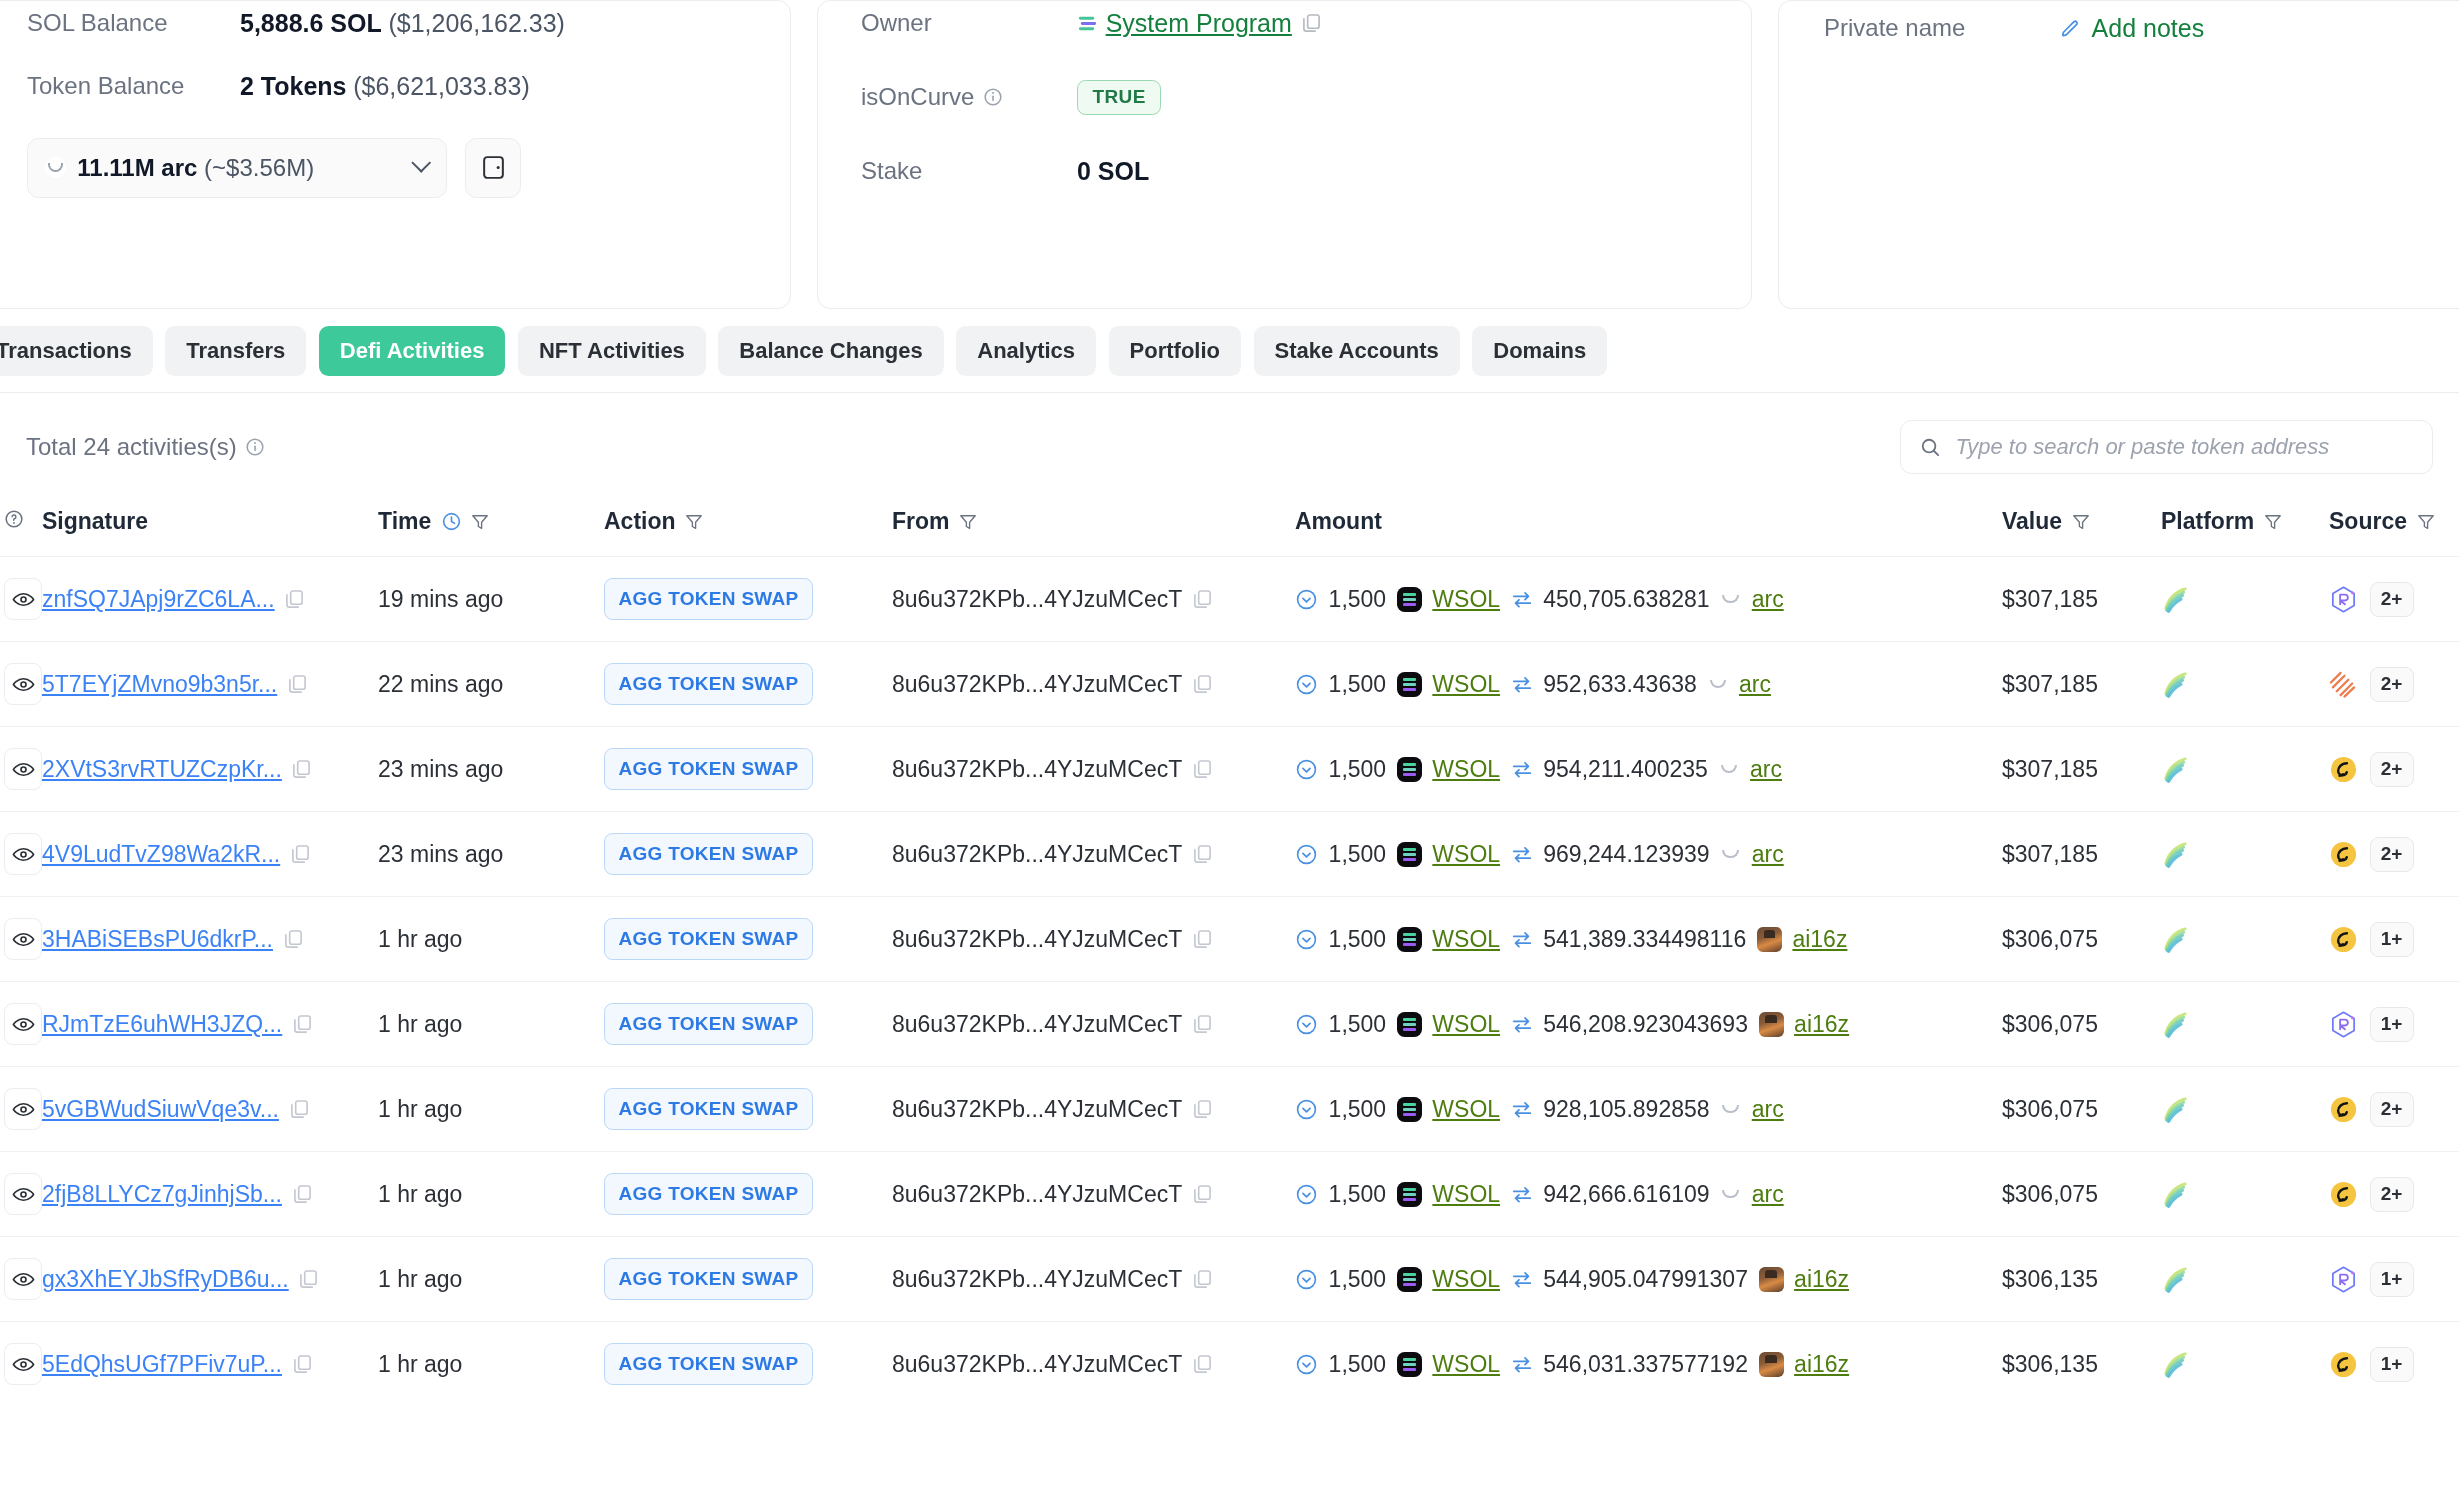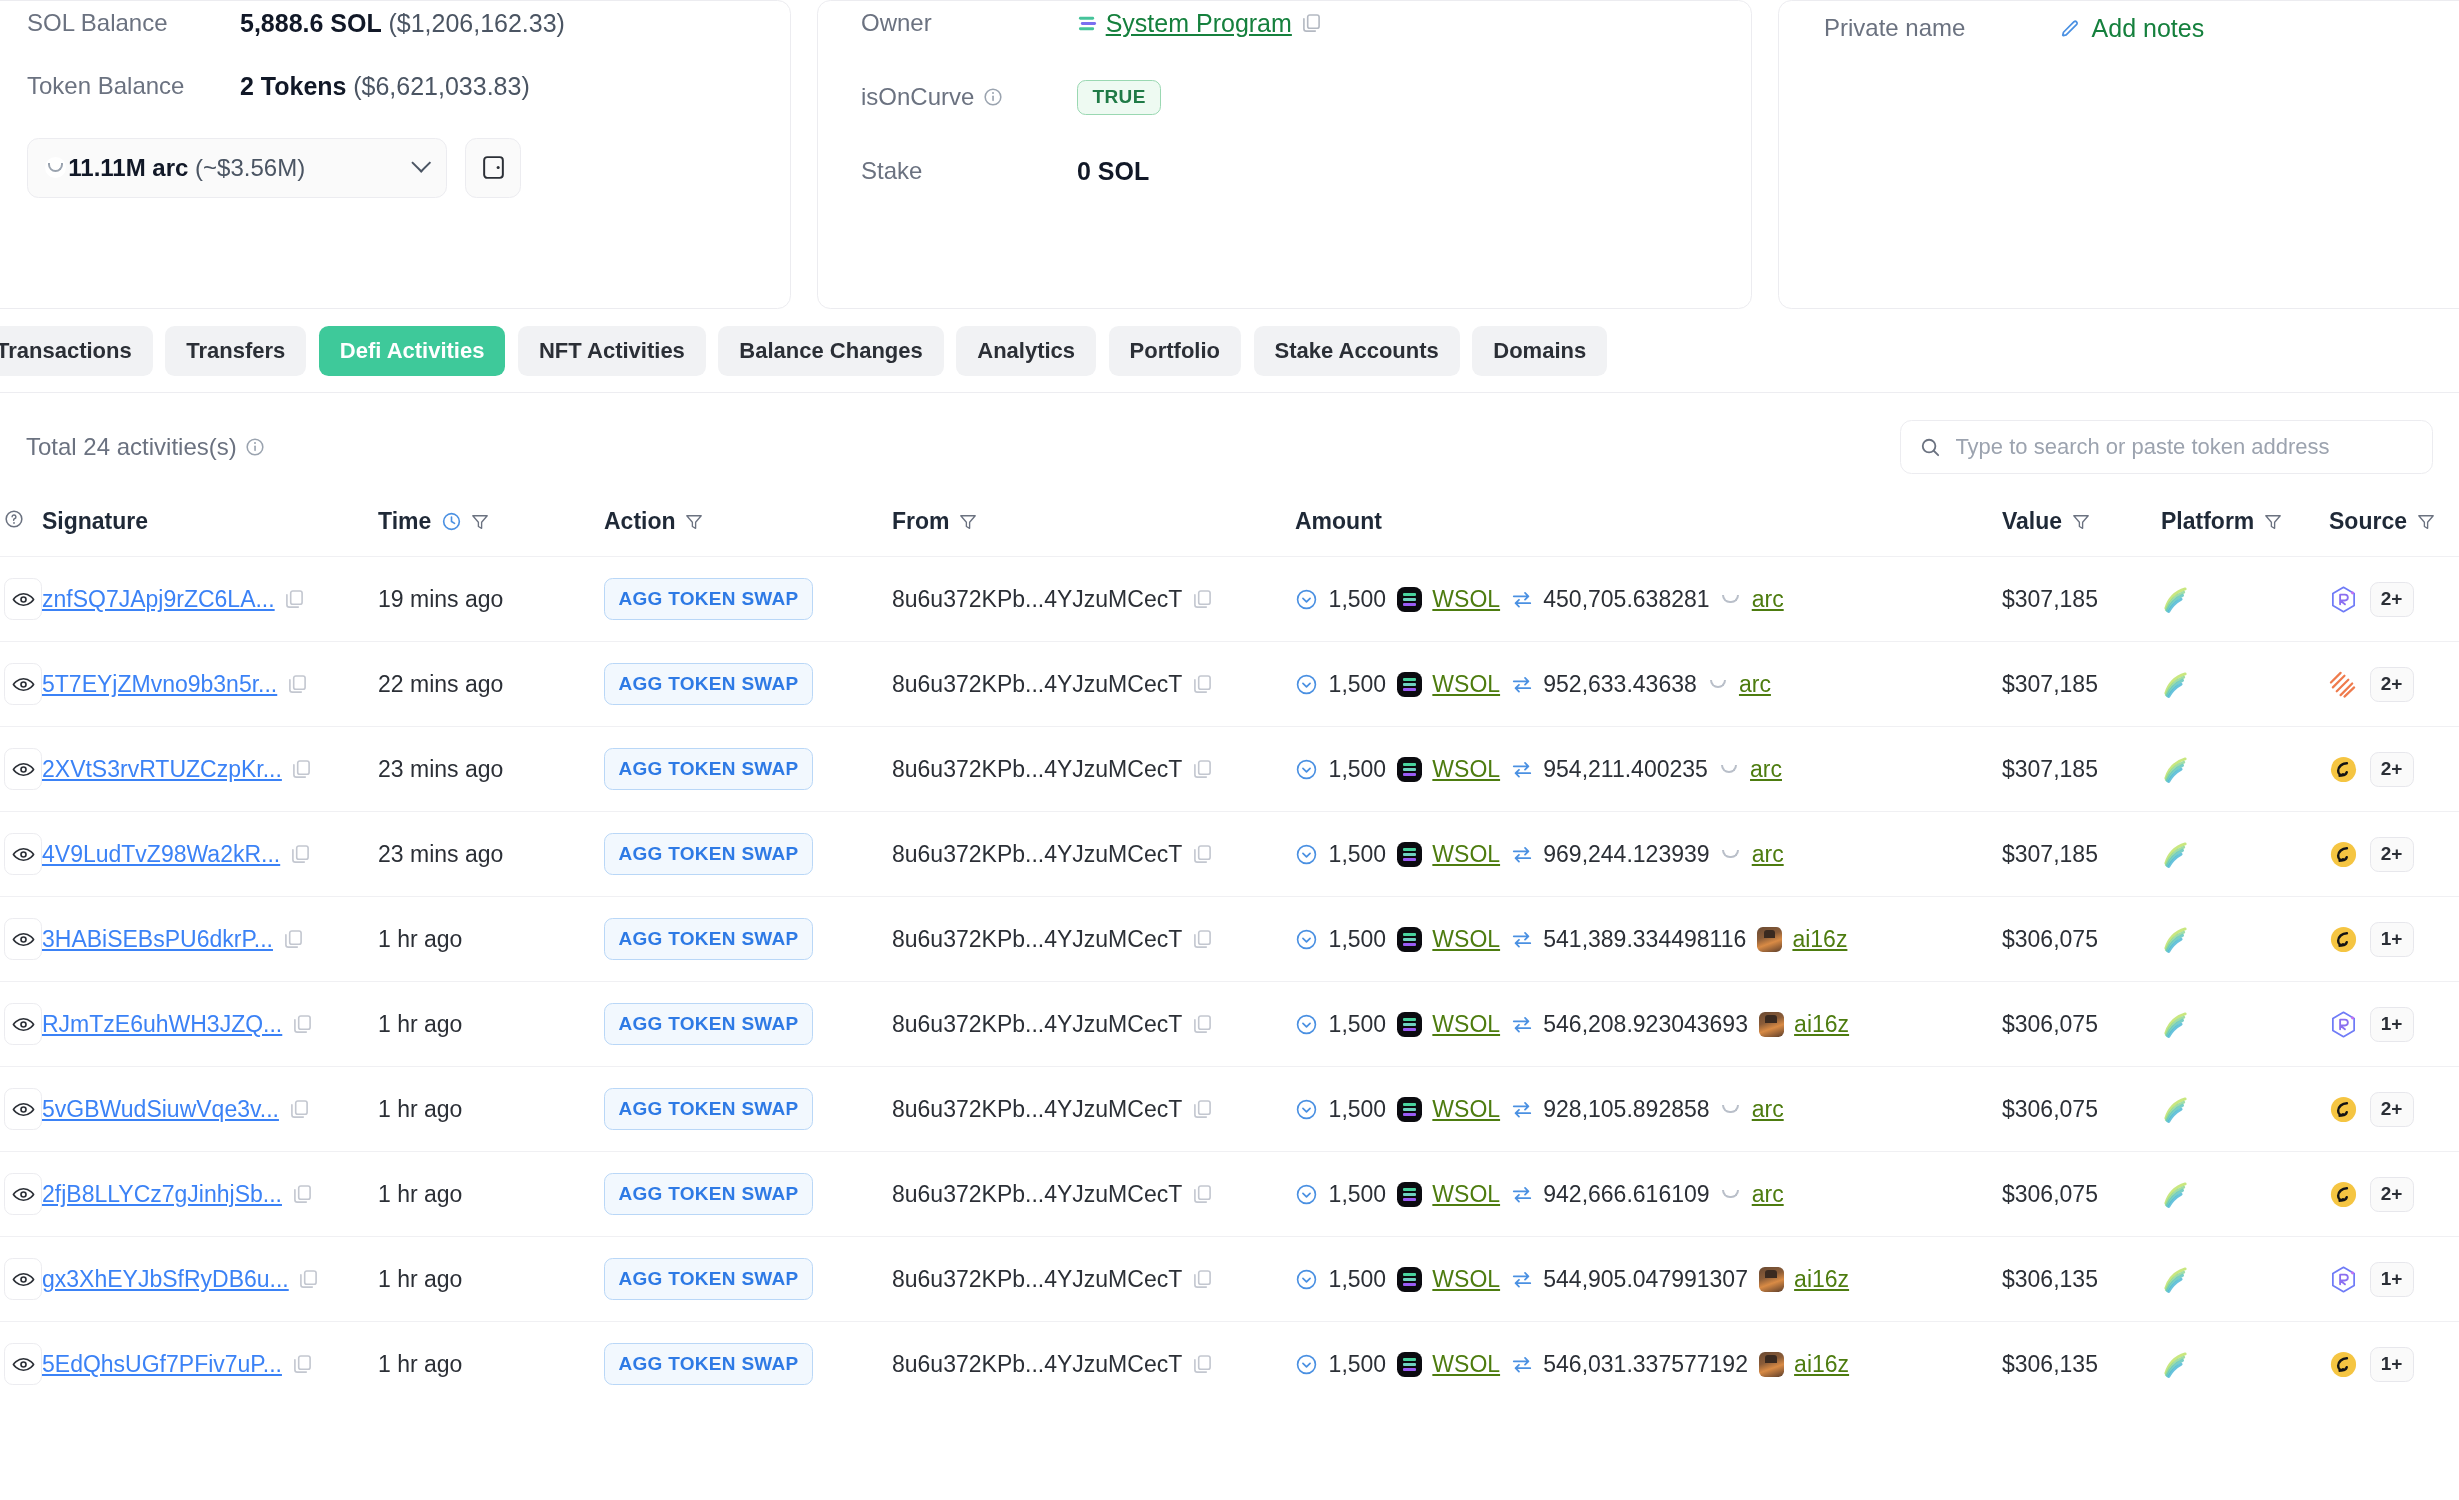--- a/index.html
+++ b/index.html
@@ -57,21 +57,21 @@
   }
   .token-select {
     width: 420px;
     height: 60px;
     border: 1px solid #ececf0;
     border-radius: 11.5px;
     background: #fafafa;
     display: flex;
     align-items: center;
     padding: 0 17.3px;
-    gap: 2px;
+    gap: 11px;
   }
   .arc-dot {
     width: 21px; height: 21px;
     border-radius: 50%;
     background: #ffffff;
     display: flex; align-items: center; justify-content: center;
     flex: 0 0 auto;
   }
   .arc-glyph {
     width: 15.4px; height: 8.6px;
@@ -148,21 +148,21 @@
     display: flex; align-items: center; justify-content: space-between;
     padding: 27px 45px 21px 45px;
   }
   .total-text { color: #6b7280; font-size: 24px; display:flex; align-items:center;text-align:center; }
   .search-box {
     width: 533px; height: 54px;
     border: 1px solid #ececf0;
     border-radius: 11.5px;
     background: #fff;
     display: flex; align-items: center;
-    padding: 0 18px; gap: 13.4px;
+    padding: 0 18px; gap: 13.4px; font-style: italic;
   }
   .search-ph { color: #9ca3af; font-size: 22px; }
 
   
   table { width: 100%; border-collapse: collapse; }
   thead th {
     text-align: left;
     font-size: 23px;
     font-weight: 700;
     color: #1f2937;

